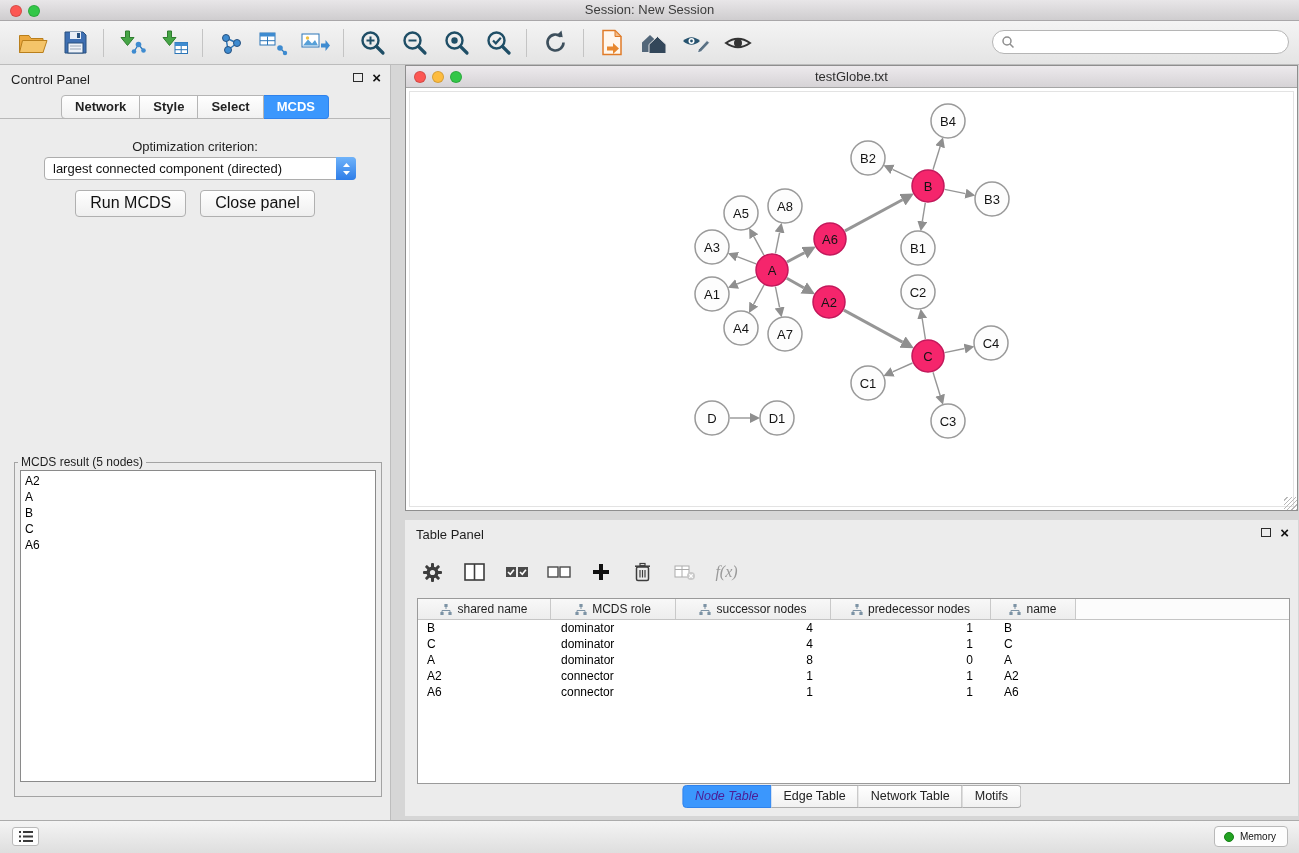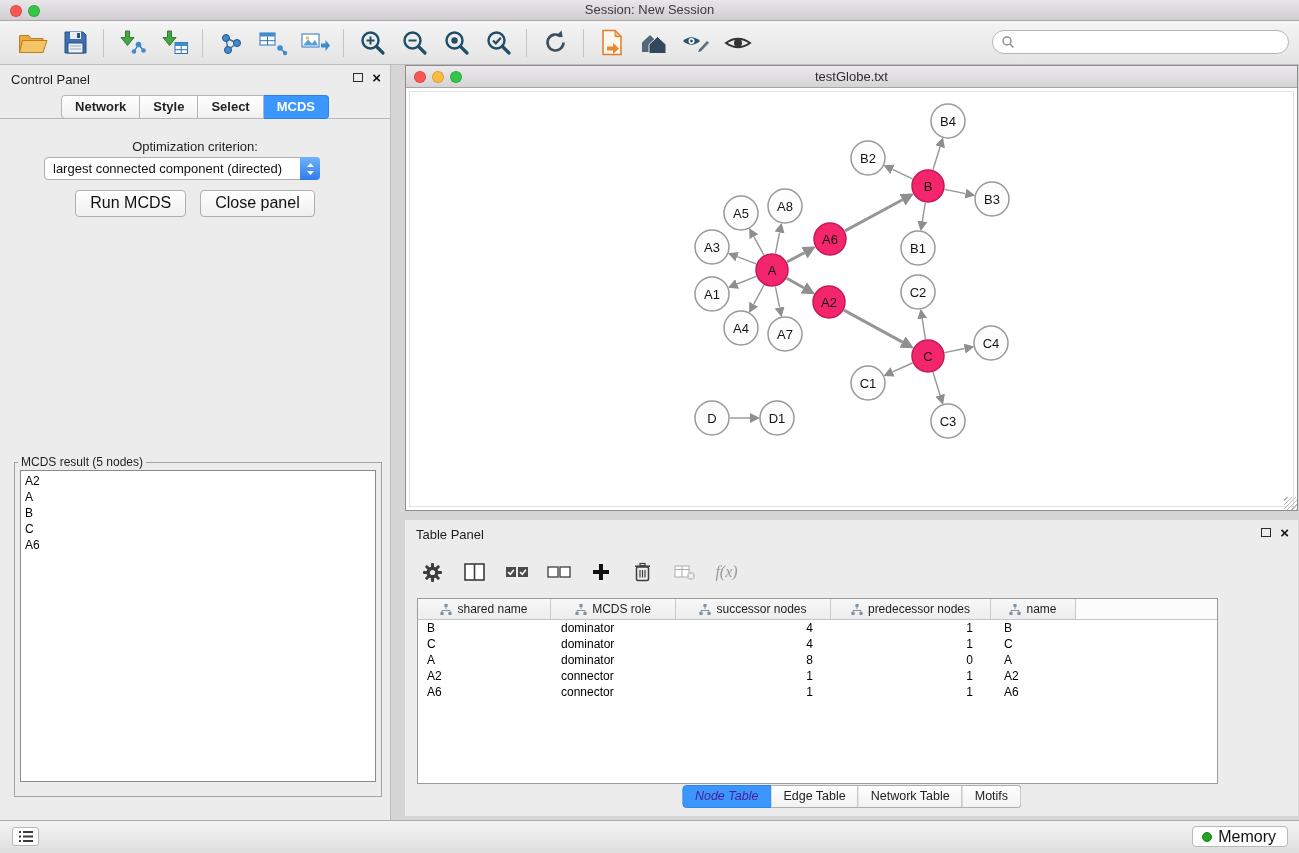--- a/index.html
+++ b/index.html
@@ -34,21 +34,21 @@
   .close-x { font-size:15px; font-weight:bold; color:#111; line-height:11px; }
   .cp-tabrow { position:relative; height:25px; margin-top:2px; }
   .cp-tabline { position:absolute; left:0; bottom:1px; width:100%; height:1px; background:#B8B8B8; }
   .cp-tabs { position:relative; display:flex; justify-content:center; z-index:2;font-weight:bold; }
   .cp-tab { font-size:13px; padding:3px 13px 4px; background:linear-gradient(#FFFFFF,#F1F1F1);
             border:1px solid #B5B5B5; border-left:none; color:#222; }
   .cp-tab:first-child { border-left:1px solid #B5B5B5; border-radius:4px 0 0 4px; }
   .cp-tab:last-child { border-radius:0 4px 4px 0; }
   .cp-tab.active { background:#3B97FD; border-color:#2F82EC; color:#fff; }
   .criterion-label { text-align:center; font-size:13px; color:#1E1E1E; margin-top:19px; }
-  .dropdown { position:absolute; left:44px; top:92px; width:276px; height:23px; background:#fff;
+  .dropdown { position:absolute; left:44px; top:92px; width:312px; height:23px; background:#fff;
               border:1px solid #ADADAD; border-radius:4px; font-size:13px; }
   .dd-value { display:block; line-height:21px; padding-left:8px; color:#111;
               white-space:nowrap; overflow:hidden; }
   .dd-stepper { position:absolute; right:-1px; top:-1px; width:20px; height:23px;
                 background:linear-gradient(#6FB3FA,#2E7DE8); border-radius:0 4px 4px 0;
                 display:flex; align-items:center; justify-content:center; }
   .cp-buttons { position:absolute; left:0; top:125px; width:100%; display:flex; justify-content:center; gap:14px; }
   .btn { font-size:16px; color:#111; padding:3px 14px 4px; background:linear-gradient(#FFFFFF,#EFEFEF);
          border:1px solid #B0B0B0; border-radius:4px; }
   .mcds-fieldset { position:absolute; left:14px; top:390px; width:368px; height:342px;
@@ -71,21 +71,21 @@
   .nw-resize { position:absolute; right:0; bottom:0; width:13px; height:13px;
                background:repeating-linear-gradient(135deg, transparent 0 2px, #B9B9B9 2px 3px); }
 
   
   .table-panel { position:absolute; left:405px; top:520px; width:893px; height:296px; background:#ECECEC; }
   .tp-header { position:relative; height:28px; }
   .tp-toolbar { position:absolute; left:14px; top:32px; height:40px; display:flex;
                 align-items:center; gap:15px; }
   .tp-toolbar button { width:27px; height:30px; display:flex; align-items:center; justify-content:center; }
   .fx-label { font-family:"Liberation Serif", serif; font-style:italic; font-size:16px; color:#9A9A9A; }
-  .data-table { position:absolute; left:12px; top:78px; width:801px; height:186px;
+  .data-table { position:absolute; left:12px; top:78px; width:873px; height:186px;
                 background:#fff; border:1px solid #9A9A9A; overflow:hidden; }
   .dt-header { display:flex; height:21px; background:linear-gradient(#F8F8F8,#EDEDED);
                border-bottom:1px solid #C5C5C5; }
   .dt-hcell { display:flex; align-items:center; justify-content:center; gap:5px;
               font-size:12px; color:#1E1E1E; border-right:1px solid #C9C9C9; flex:none; }
   .dt-hfill { flex:1; background:#FCFCFC; }
   .dt-row { display:flex; height:16px; font-size:12px; color:#000; }
   .dt-cell { line-height:16px; padding:0 0; flex:none; }
   .dt-cell:nth-child(1) { padding-left:9px; }
   .dt-cell:nth-child(2) { padding-left:10px; }
@@ -100,21 +100,21 @@
   .tp-tab.active { background:#3B97FD; border-color:#2F82EC; color:#4c1d95;font-style:italic; }
 
   
   .statusbar { position:absolute; left:0; top:820px; width:1299px; height:33px;
                background:linear-gradient(#F4F4F4,#DEDEDE); border-top:1px solid #ABABAB; }
   .sb-left-btn { position:absolute; left:12px; top:6px; width:27px; height:19px;
                  background:#FDFDFD; border:1px solid #B9B9B9; border-radius:3px;
                  display:flex; align-items:center; justify-content:center; }
   .memory-btn { position:absolute; right:11px; top:5px; height:21px; padding:0 11px 0 9px;
                 background:#FDFDFD; border:1px solid #B9B9B9; border-radius:4px;
-                display:flex; align-items:center; gap:6px; font-size:16px; color:#111; }
+                display:flex; align-items:center; gap:6px; font-size:10px; color:#111; }
   .memory-dot { width:10px; height:10px; border-radius:50%; background:#22A222; border:1px solid #148014; }
 </style>
 </head>
 <body>
 
 <div class="titlebar">
   <span class="tl" style="left:10px; background:#FC5753;"></span>
   <span class="tl" style="left:28px; background:#33C748;"></span>
   <div class="title">Session: New Session</div>
 </div>

